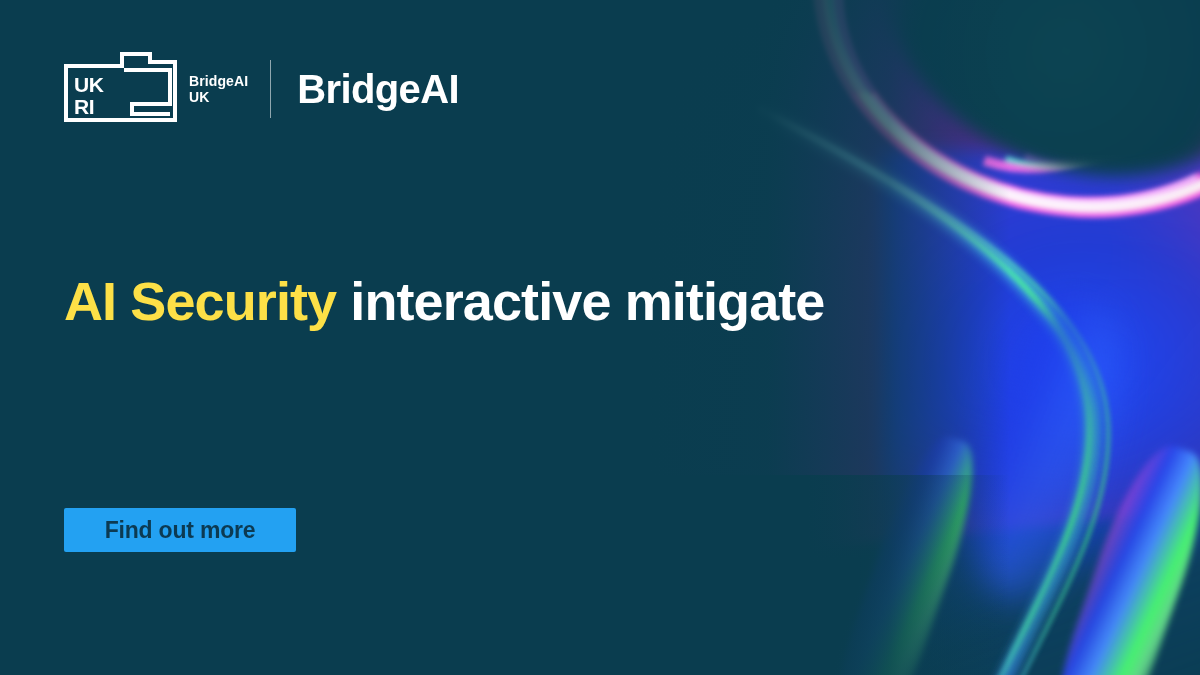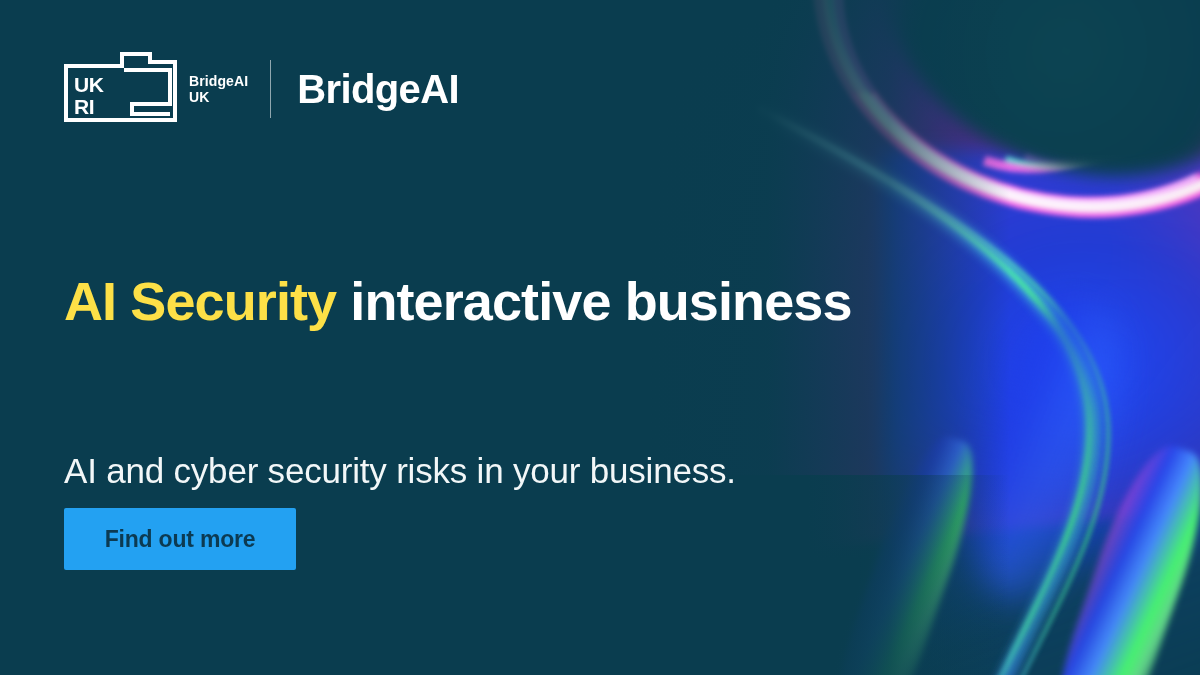--- a/index.html
+++ b/index.html
@@ -276,21 +276,21 @@
     letter-spacing: -0.2px;
     white-space: nowrap;
   }
 
   
   .cta-button {
     position: absolute;
     left: 64px;
     top: 508px;
     width: 232px;
-    height: 62px;
+    height: 44px;
     background: #23a1f2;
     border: 0;
     border-radius: 2px;
     color: #0c3a52;
     font-family: "Liberation Sans", "DejaVu Sans", sans-serif;
     font-size: 23px;
     font-weight: bold;
     letter-spacing: -0.2px;
     cursor: pointer;
     display: flex;
@@ -376,23 +376,22 @@
       </span>
 
       <span class="innovate-uk-text">BridgeAI
 UK</span>
 
       <span class="lockup-divider"></span>
 
       <span class="bridgeai-wordmark">BridgeAI</span>
     </div>
 
-    <h1 class="headline"><span class="accent">AI Security</span><span class="plain"> interactive business</span></h1>
+    <h1 class="headline"><span class="accent">AI Security</span><span class="plain"> interactive mitigate</span></h1>
 
     <p class="subcopy">
       <br>
-      <span>AI and cyber security risks in your business.</span>
     </p>
 
     <button class="cta-button">Find out more</button>
 
   </div>
 </div>
 
 </body></html>

